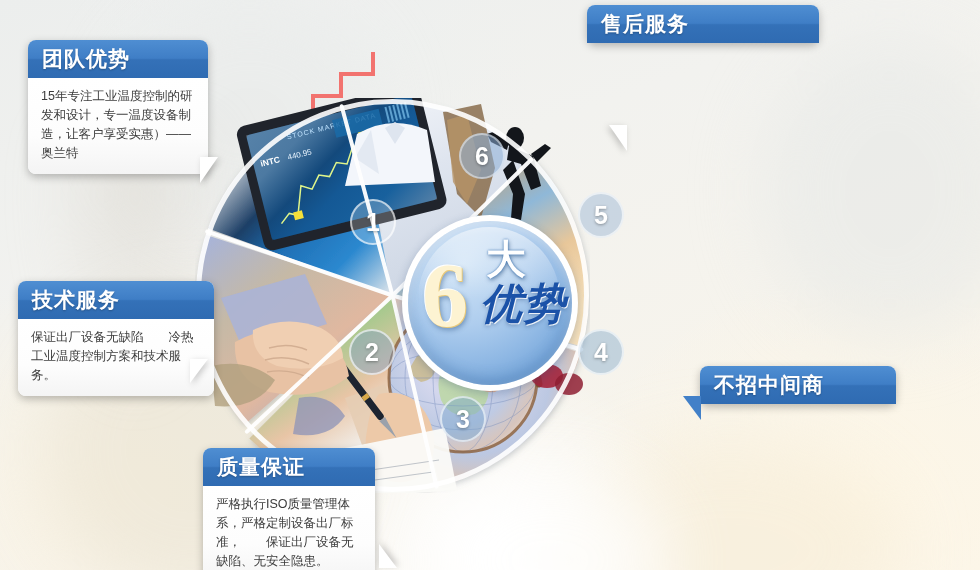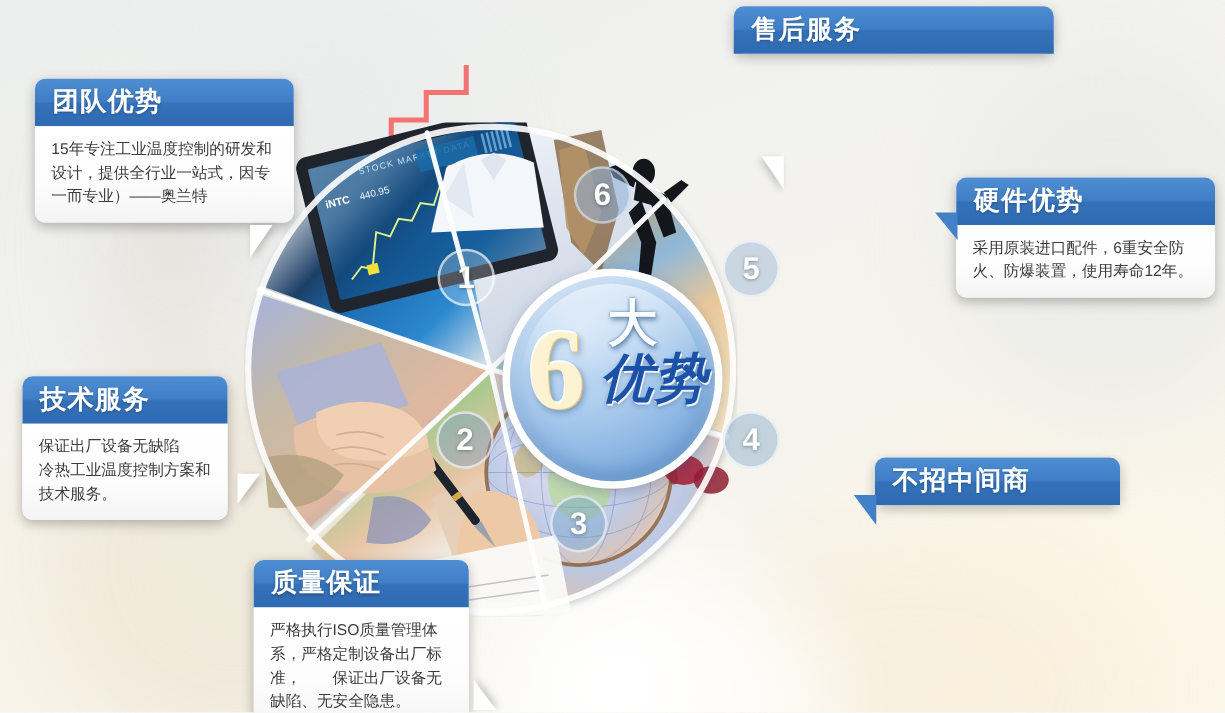--- a/index.html
+++ b/index.html
@@ -162,30 +162,30 @@
     border-radius: 0 0 8px 8px;
     white-space: pre-line;
   }
   .tail {
     position: absolute;
     width: 0; height: 0;
     z-index: 39;
   }
 
   
-  #card-team      { left: 28px;  top: 40px;  width: 207px; margin-top: 23px; }
+  #card-team      { left: 28px;  top: 40px;  width: 180px; }
   #card-team .tail{ left: 172px; top: 117px; border-left: 18px solid #ffffff; border-bottom: 26px solid transparent; filter: drop-shadow(2px 2px 3px rgba(0,0,0,.2)); }
 
-  #card-after     { left: 587px; top: 5px;   width: 256px; }
+  #card-after     { left: 587px; top: 5px;   width: 232px; }
   #card-after .tail{left: 22px;  top: 120px; border-right: 18px solid #ffffff; border-bottom: 26px solid transparent; filter: drop-shadow(-2px 2px 3px rgba(0,0,0,.2)); }
 
   #card-hardware  { left: 765px; top: 142px; width: 207px; }
   #card-hardware .tail{ left: -17px; top: 28px; border-right: 18px solid #4280c8; border-bottom: 22px solid transparent; }
 
-  #card-tech      { left: 18px;  top: 281px; width: 164px; margin-top: 20px; }
+  #card-tech      { left: 18px;  top: 281px; width: 196px; }
   #card-tech .tail{ left: 172px; top: 78px;  border-left: 18px solid #ffffff; border-bottom: 24px solid transparent; filter: drop-shadow(2px 2px 3px rgba(0,0,0,.2)); }
 
   #card-software  { left: 700px; top: 366px; width: 196px; }
   #card-software .tail{ left: -17px; top: 30px; border-right: 18px solid #4280c8; border-top: 0; border-bottom: 24px solid transparent; }
 
   #card-quality   { left: 203px; top: 448px; width: 172px; }
   #card-quality .tail{ left: 176px; top: 96px; border-left: 18px solid #ffffff; border-top: 24px solid transparent; filter: drop-shadow(2px -2px 3px rgba(0,0,0,.2)); }
 </style>
 </head>
 <body>
@@ -393,34 +393,29 @@
     <div class="center-inner">
       <div class="center-gloss"></div>
       <div class="badge-six">6</div>
       <div class="badge-da">大</div>
       <div class="badge-ys">优势</div>
     </div>
   </div>
 
   <div class="card" id="card-team">
     <div class="card-head">团队优势</div>
-    <div class="card-body">15年专注工业温度控制的研发和设计，提供全行业一站式，因专一而专业）——奥兰特</div>
+    <div class="card-body">15年专注工业温度控制的研发和设计，专一温度设备制造，让客户享受实惠）——奥兰特</div>
     <div class="tail"></div>
   </div>
 
   <div class="card" id="card-after">
     <div class="card-head">售后服务</div>
     <div class="tail"></div>
   </div>
 
-  <div class="card" id="card-hardware">
-    <div class="card-head">硬件优势</div>
-    <div class="card-body">采用原装进口配件，6重安全防火、防爆装置，使用寿命12年。</div>
-    <div class="tail"></div>
-  </div>
 
   <div class="card" id="card-tech">
     <div class="card-head">技术服务</div>
     <div class="card-body">保证出厂设备无缺陷　　冷热工业温度控制方案和技术服务。</div>
     <div class="tail"></div>
   </div>
 
   <div class="card" id="card-software">
     <div class="card-head">不招中间商</div>
     <div class="tail"></div>

